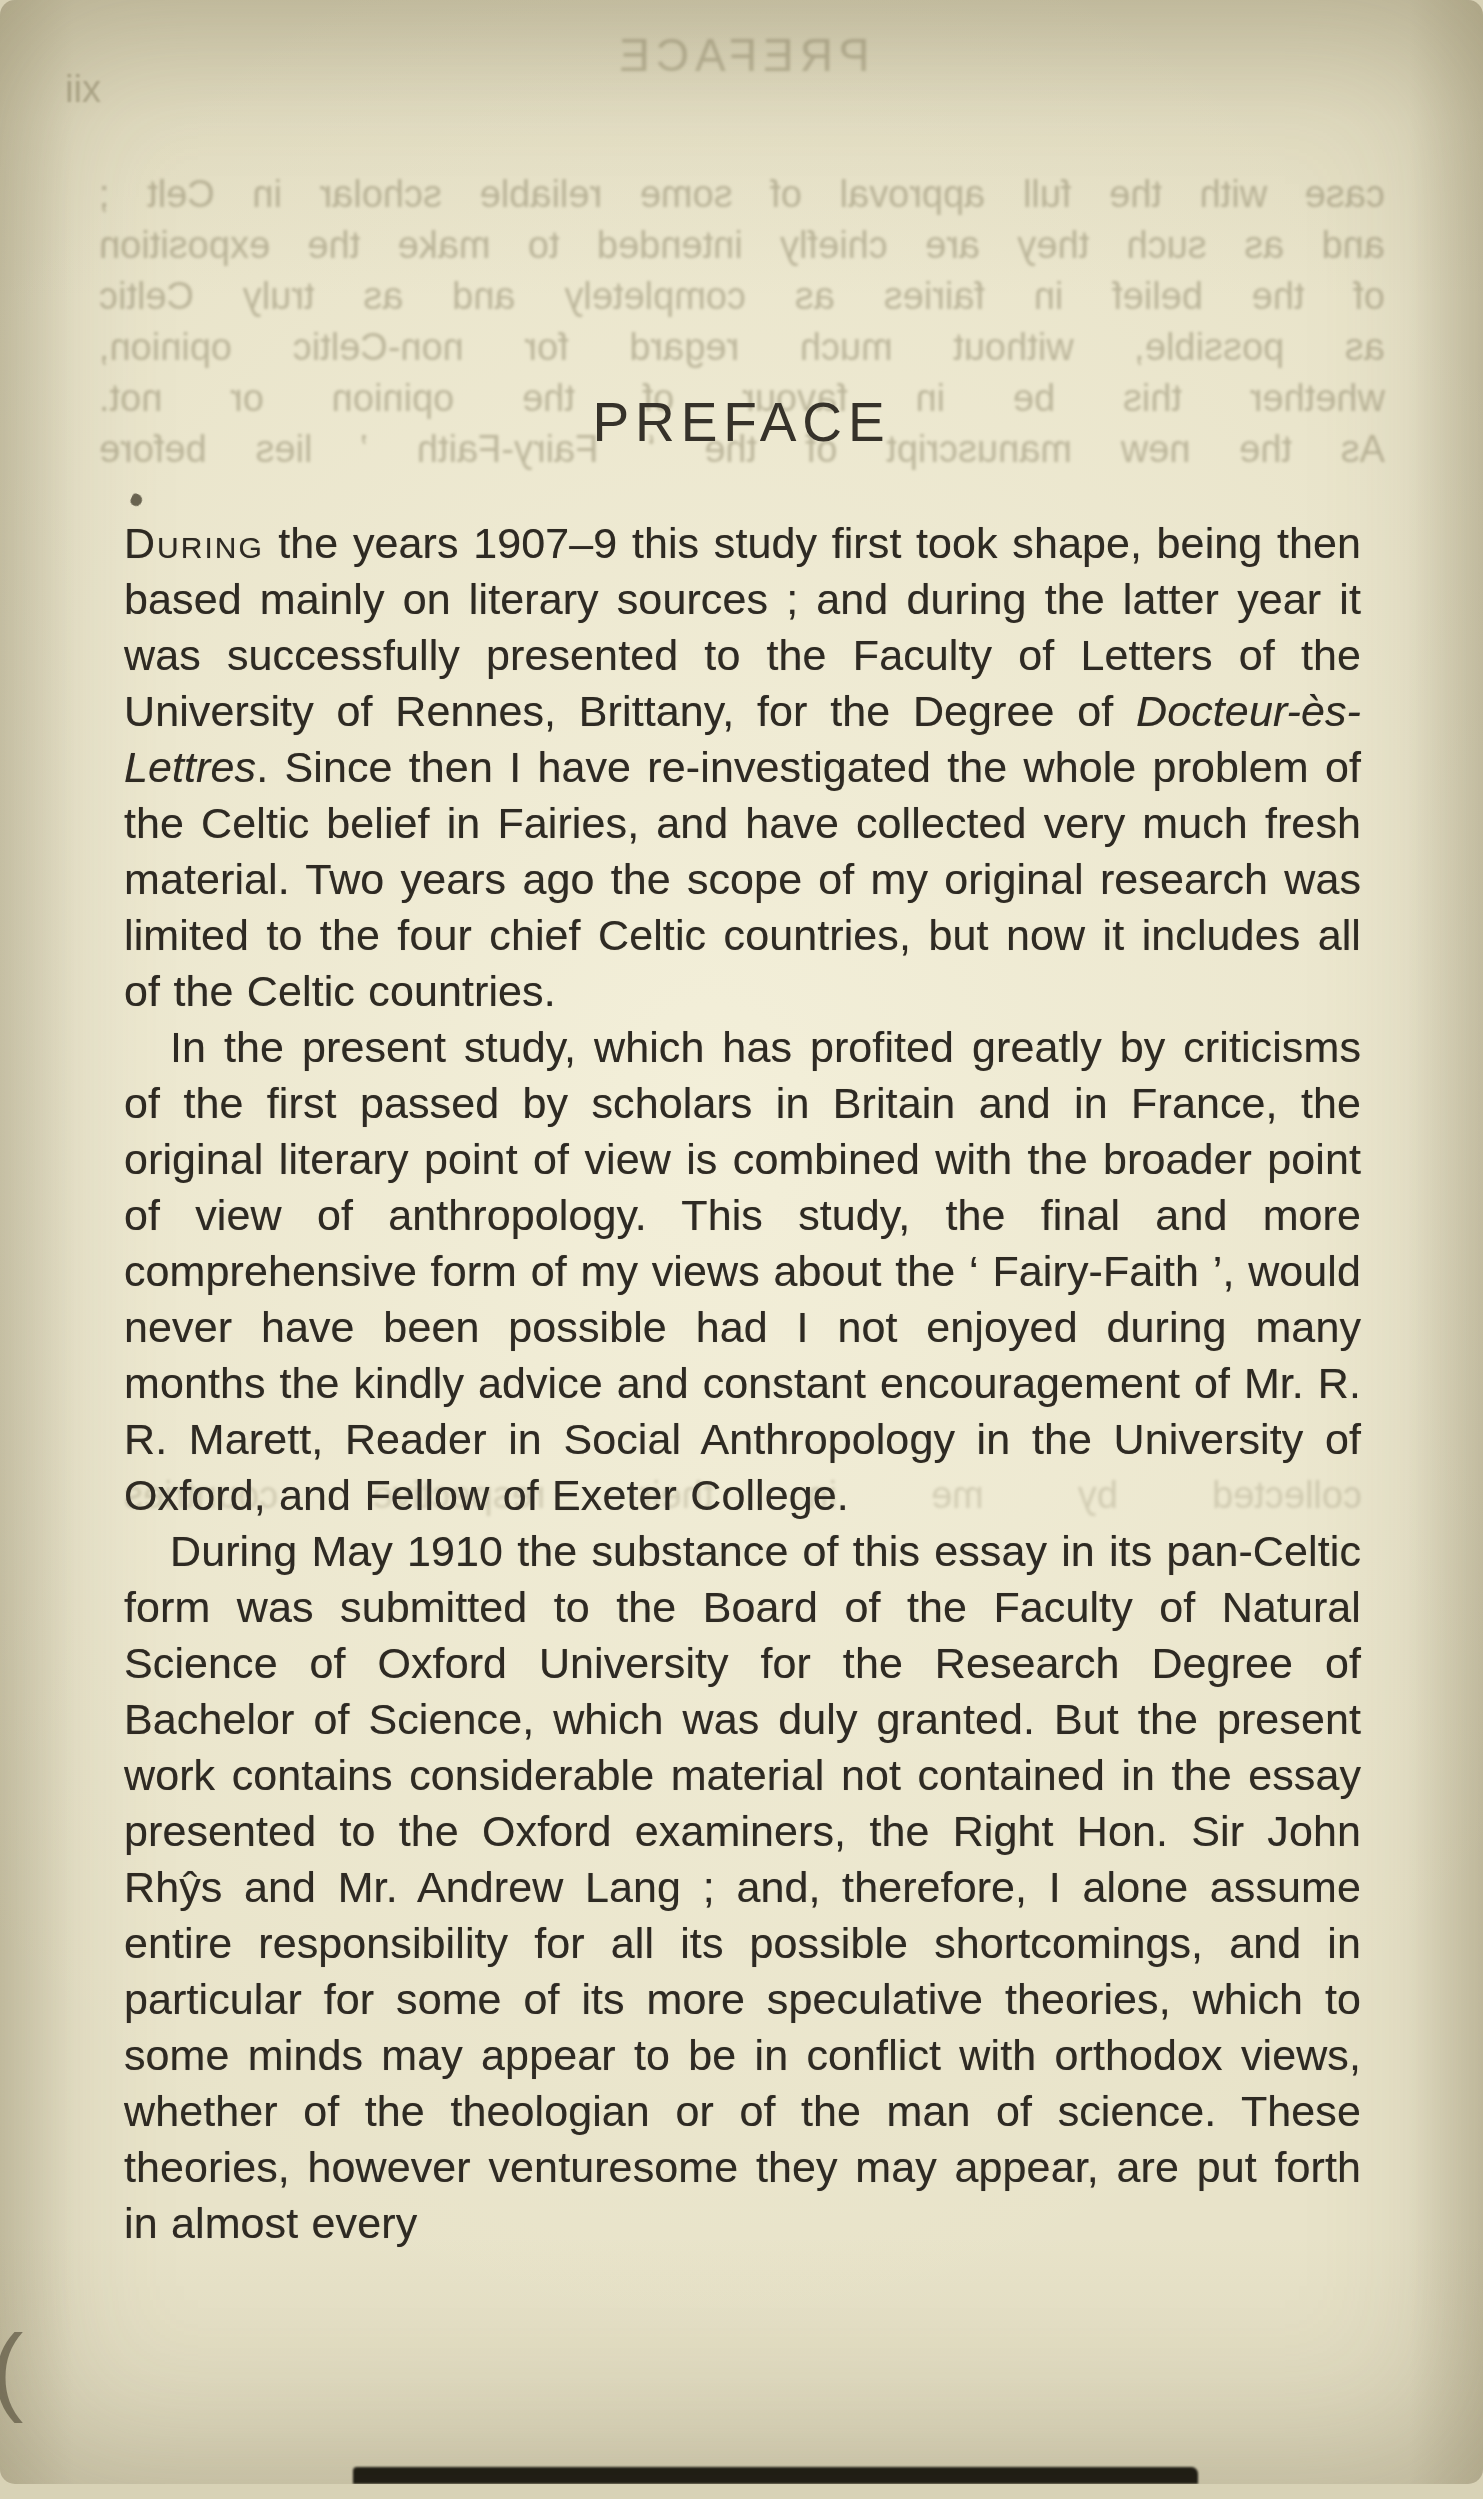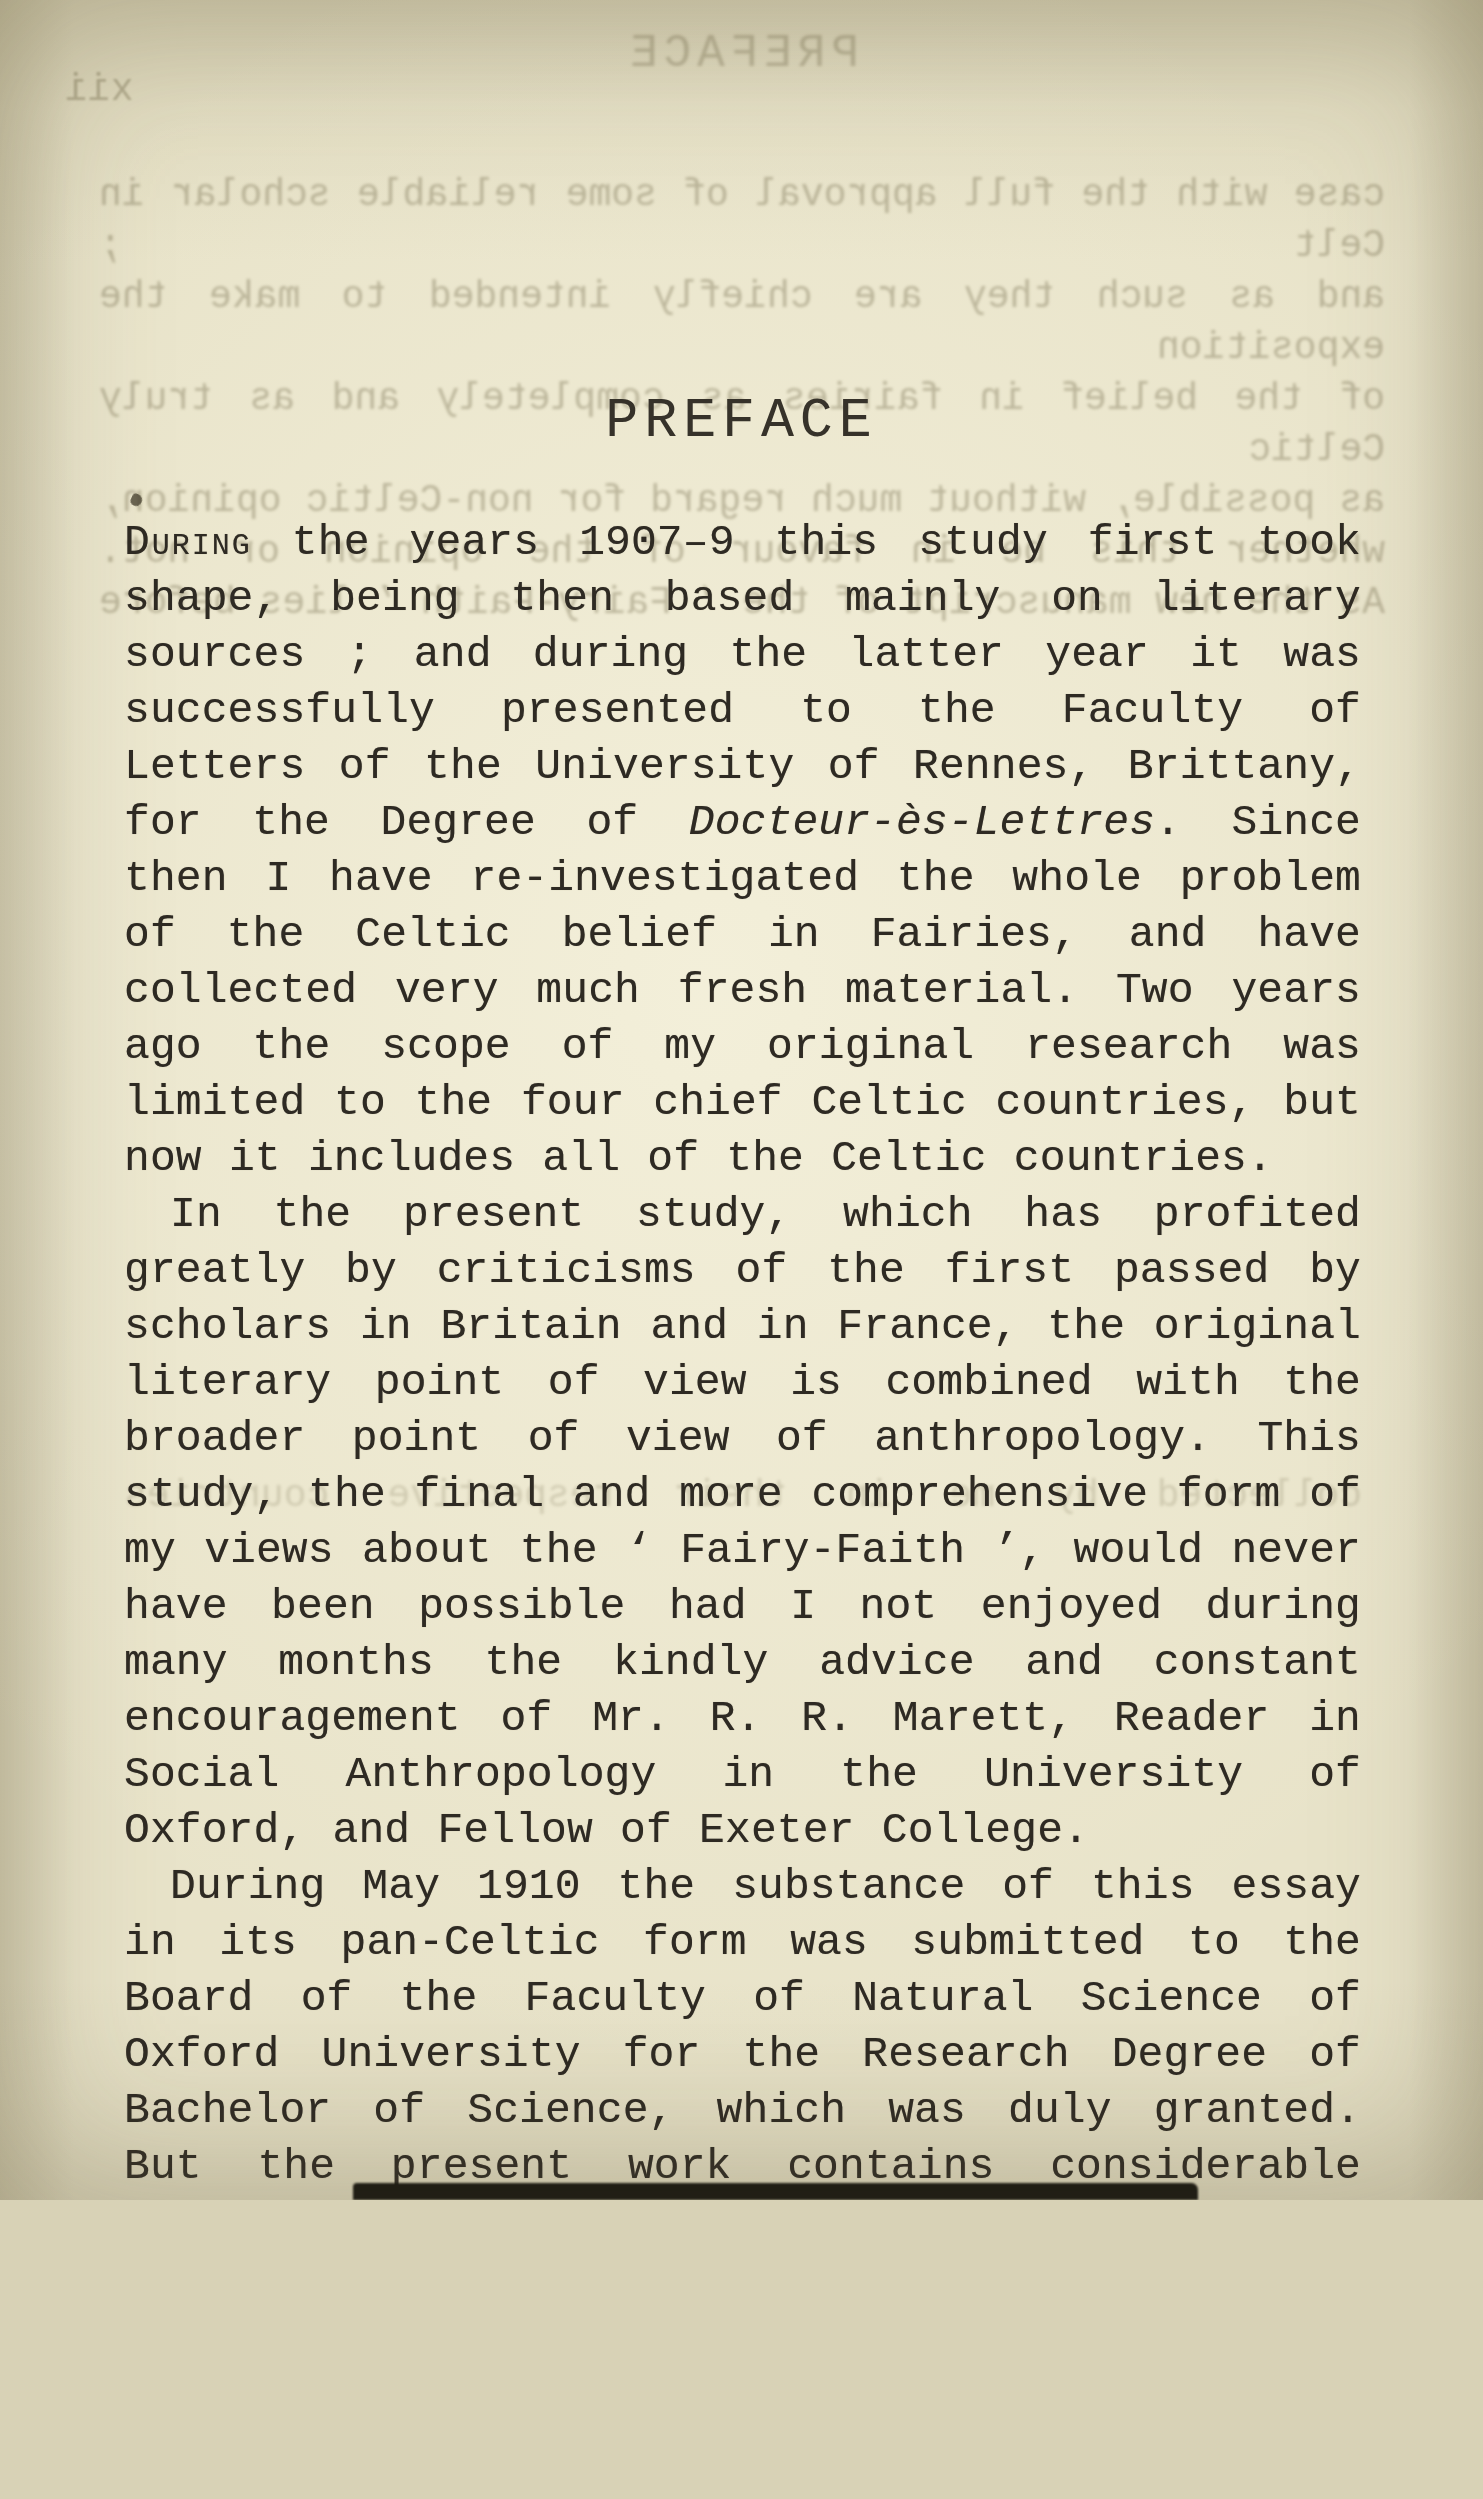--- a/index.html
+++ b/index.html
@@ -1,28 +1,29 @@
 <!DOCTYPE html>
 <html style="--paper: #e8e3c9; --ink: #2e2a23; --ink-dark: #36322a; --ghost: #6e6647;font-size:10.5px"><head>
 <meta charset="utf-8">
 <style>
   html, body { margin: 0; padding: 0; }
   body { background: #d8d2b6; }
 
   .page {
     position: relative;
     width: 1483px;
-    height: 2200px;
+    height: 2484px;
     overflow: hidden;
     background-color: var(--paper, #e8e3c9);
     background-image:
       radial-gradient(ellipse 120% 90% at 48% 45%, rgba(252,249,231,0.55) 0%, rgba(252,249,231,0) 55%),
       linear-gradient(180deg, rgba(139,129,91,0.22) 0%, rgba(139,129,91,0.08) 5%, rgba(0,0,0,0) 12%, rgba(0,0,0,0) 90%, rgba(120,110,78,0.12) 100%),
       linear-gradient(90deg, rgba(130,120,85,0.20) 0%, rgba(0,0,0,0) 5%, rgba(0,0,0,0) 95%, rgba(130,120,85,0.22) 100%);
-    font-family: Liberation Mono, monospace;
+    font-family: Liberation Sans, sans-serif;
+    border-radius: 15px;
   }
   .page::after {
     content: "";
     position: absolute; inset: 0;
     box-shadow: inset 0 0 144px 26px rgba(104,95,62,0.28);
     pointer-events: none;
   }
 
   
   .ghost-layer {

